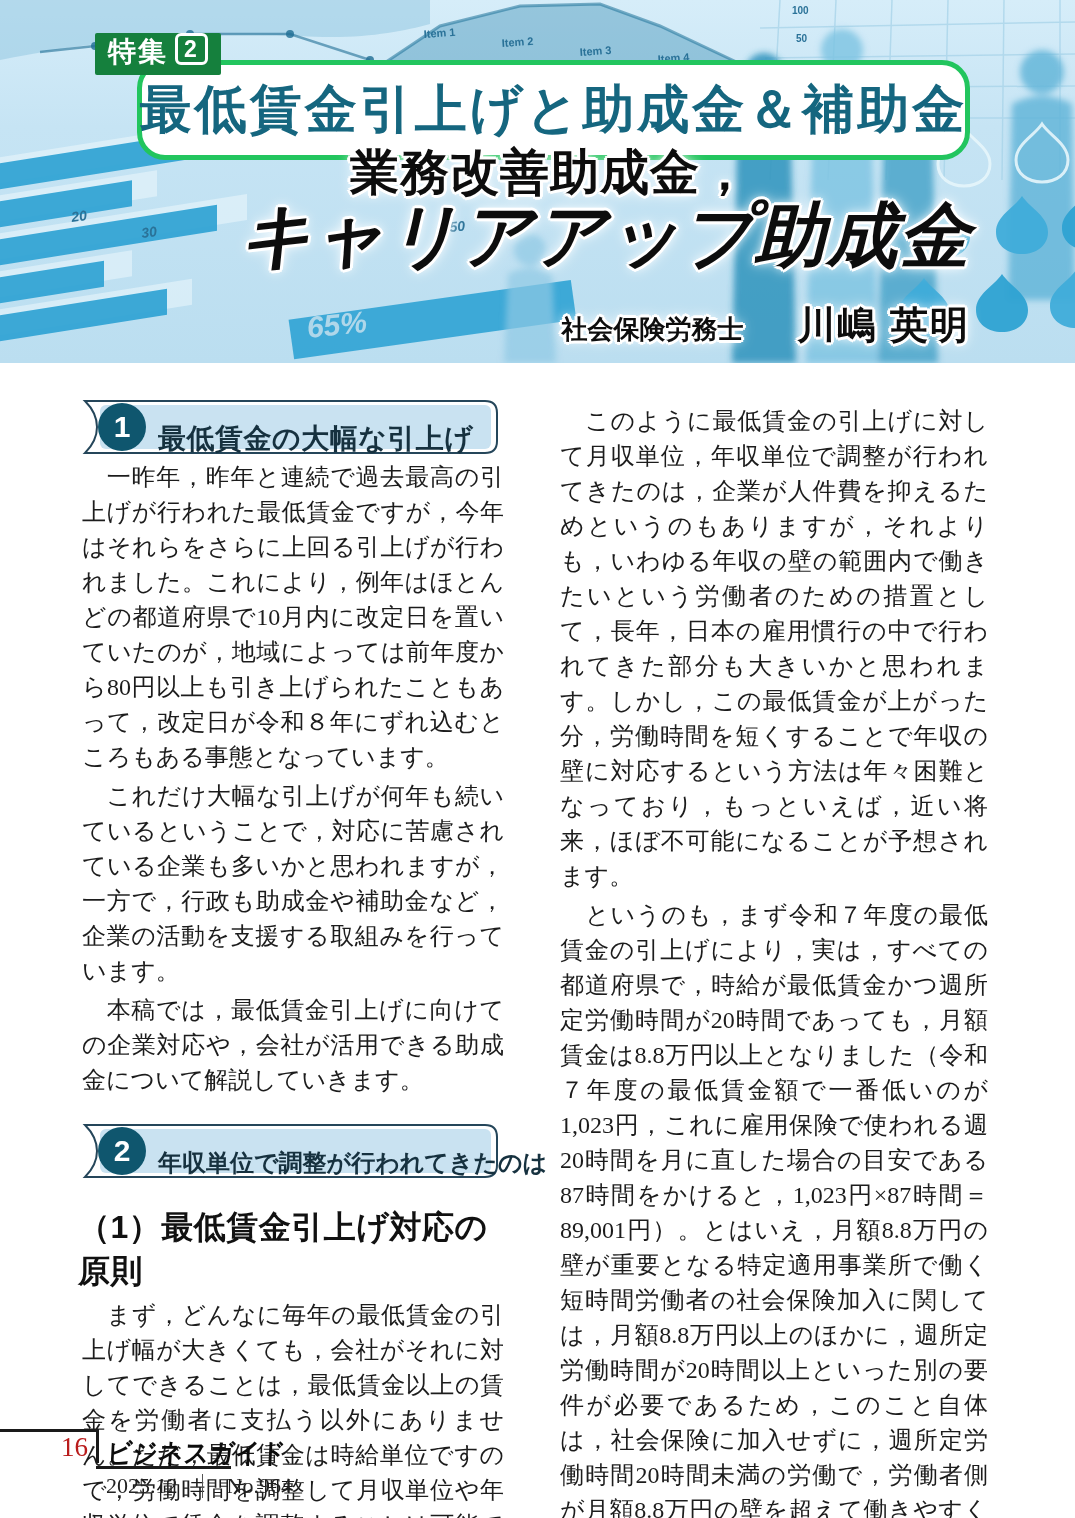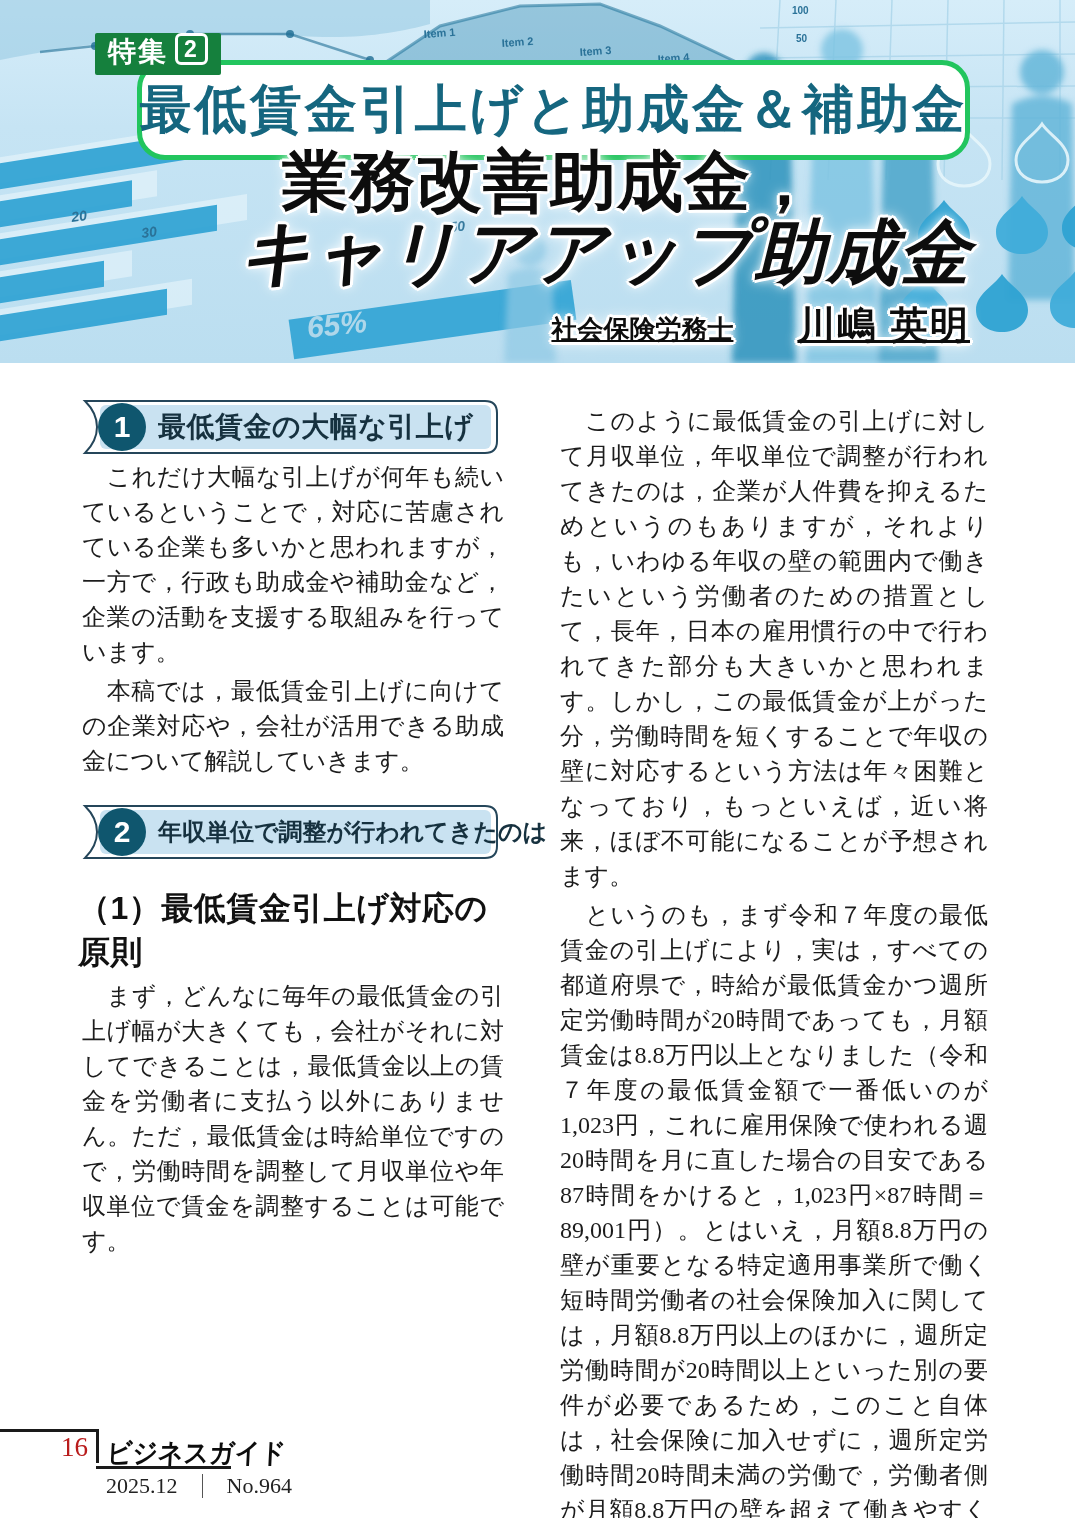--- a/index.html
+++ b/index.html
@@ -32,43 +32,43 @@
     font-size:52px;color:#15667F;letter-spacing:3px;white-space:nowrap;
   }
   .halo{
     text-shadow:2px 2px 0 #fff,-2px -2px 0 #fff,2px -2px 0 #fff,-2px 2px 0 #fff,
       0 3px 0 #fff,0 -3px 0 #fff,3px 0 0 #fff,-3px 0 0 #fff,0 0 10px #fff,0 0 16px rgba(255,255,255,.95);
   }
   .main-title{
     position:absolute;left:100px;top:148px;width:900px;text-align:center;
     font-family:"Liberation Sans",sans-serif;font-weight:900;color:#0d0d0d;z-index:3;
   }
-  .main-title .l1{font-size:66px;line-height:1.02;letter-spacing:1px;}
+  .main-title .l1{font-size:49px;line-height:1.02;letter-spacing:1px;}
   .main-title .l2{font-size:71px;line-height:1.06;letter-spacing:1px;padding-left:110px;font-style:italic;}
   .author{
-    position:absolute;right:105px;top:300px;display:flex;align-items:baseline;gap:28px;
-    font-family:"Liberation Sans",sans-serif;color:#0d0d0d;z-index:3;white-space:nowrap;text-decoration:underline;
+    position:absolute;right:105px;top:300px;display:flex;align-items:baseline;gap:18px;
+    font-family:"Liberation Sans",sans-serif;color:#0d0d0d;z-index:3;white-space:nowrap;
   }
   .author .role{font-size:26px;font-weight:700;}
   .author .name{font-size:38px;font-weight:900;letter-spacing:2px;padding-left:36px;}
   
   .col{position:absolute;top:398px;}
   .col-left{left:78px;width:430px;}
   .col-right{left:556px;width:436px;top:400px;}
   p.body{margin:4px;font-size:24px;line-height:35px;text-align:justify;text-justify:inter-ideograph;}
   
   .banner{position:relative;width:422px;height:58px;}
   .banner svg{position:absolute;left:0;top:0;}
   .banner-num{
     position:absolute;left:20px;top:5px;width:48px;height:48px;border-radius:50%;
     background:#0F566E;color:#fff;display:flex;align-items:center;justify-content:center;
     font-family:"Liberation Sans",sans-serif;font-weight:900;font-size:30px;
   }
   .banner-title{
-    position:absolute;left:80px;top:0;height:58px;display:flex;align-items:center;
+    position:absolute;left:80px;top:12px;height:58px;display:flex;align-items:center;
     font-family:"Liberation Sans",sans-serif;font-weight:800;color:#16313F;
     font-size:28px;letter-spacing:.5px;white-space:nowrap;
   }
   .banner-title.compact{font-size:24px;letter-spacing:0;}
   .banner.second{margin-top:24px;}
   .subsection{
     margin:26px 0 0 0;font-family:"Liberation Sans",sans-serif;font-weight:800;
     font-size:32px;color:#111;letter-spacing:.5px;
   }
   .p-after-banner{margin-top:14px;}
@@ -228,20 +228,21 @@
 
     <div class="banner">
       <svg width="422" height="58" viewBox="0 0 422 58">
         <path d="M7,3 H407 Q419,3 419,15 V43 Q419,55 407,55 H7 C15,47 19,38 19,29 C19,20 15,11 7,3 Z" fill="#ffffff" stroke="#25465A" stroke-width="2"></path>
         <rect x="22" y="7" width="391" height="44" rx="6" fill="#C9E2F1"></rect>
       </svg>
       <span class="banner-num">1</span>
       <span class="banner-title">最低賃金の大幅な引上げ</span>
     </div>
 
+    <p class="body p-after-banner">　一昨年，昨年と連続で過去最高の引上げが行われた最低賃金ですが，今年はそれらをさらに上回る引上げが行われました。これにより，例年はほとんどの都道府県で10月内に改定日を置いていたのが，地域によっては前年度から80円以上も引き上げられたこともあって，改定日が令和８年にずれ込むところもある事態となっています。</p>
     <p class="body">　これだけ大幅な引上げが何年も続いているということで，対応に苦慮されている企業も多いかと思われますが，一方で，行政も助成金や補助金など，企業の活動を支援する取組みを行っています。</p>
     <p class="body">　本稿では，最低賃金引上げに向けての企業対応や，会社が活用できる助成金について解説していきます。</p>
 
     <div class="banner second">
       <svg width="422" height="58" viewBox="0 0 422 58">
         <path d="M7,3 H407 Q419,3 419,15 V43 Q419,55 407,55 H7 C15,47 19,38 19,29 C19,20 15,11 7,3 Z" fill="#ffffff" stroke="#25465A" stroke-width="2"></path>
         <rect x="22" y="7" width="391" height="44" rx="6" fill="#C9E2F1"></rect>
       </svg>
       <span class="banner-num">2</span>
       <span class="banner-title compact">年収単位で調整が行われてきたのは</span>

